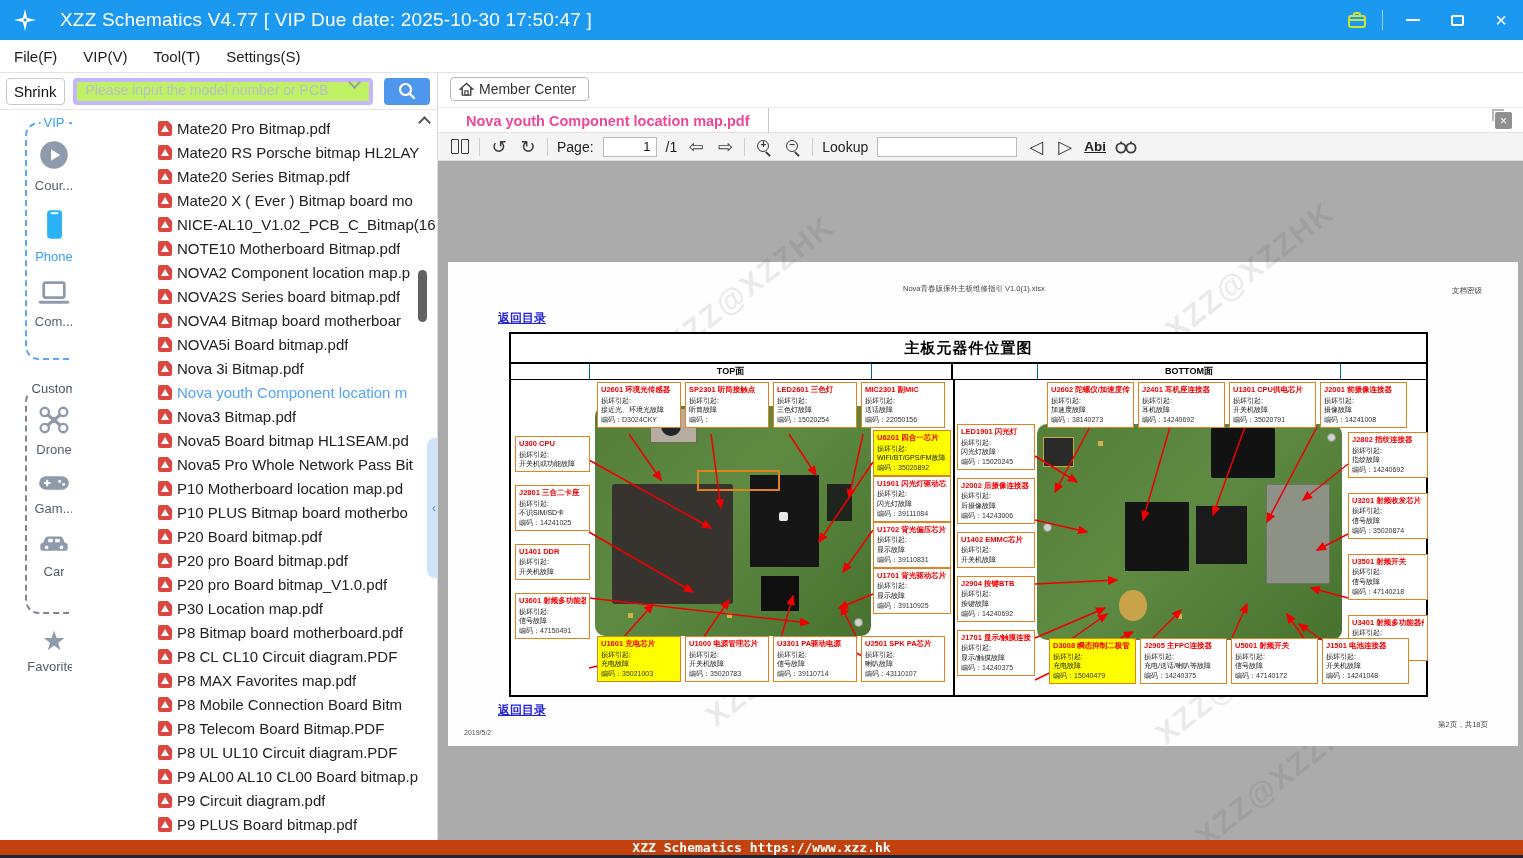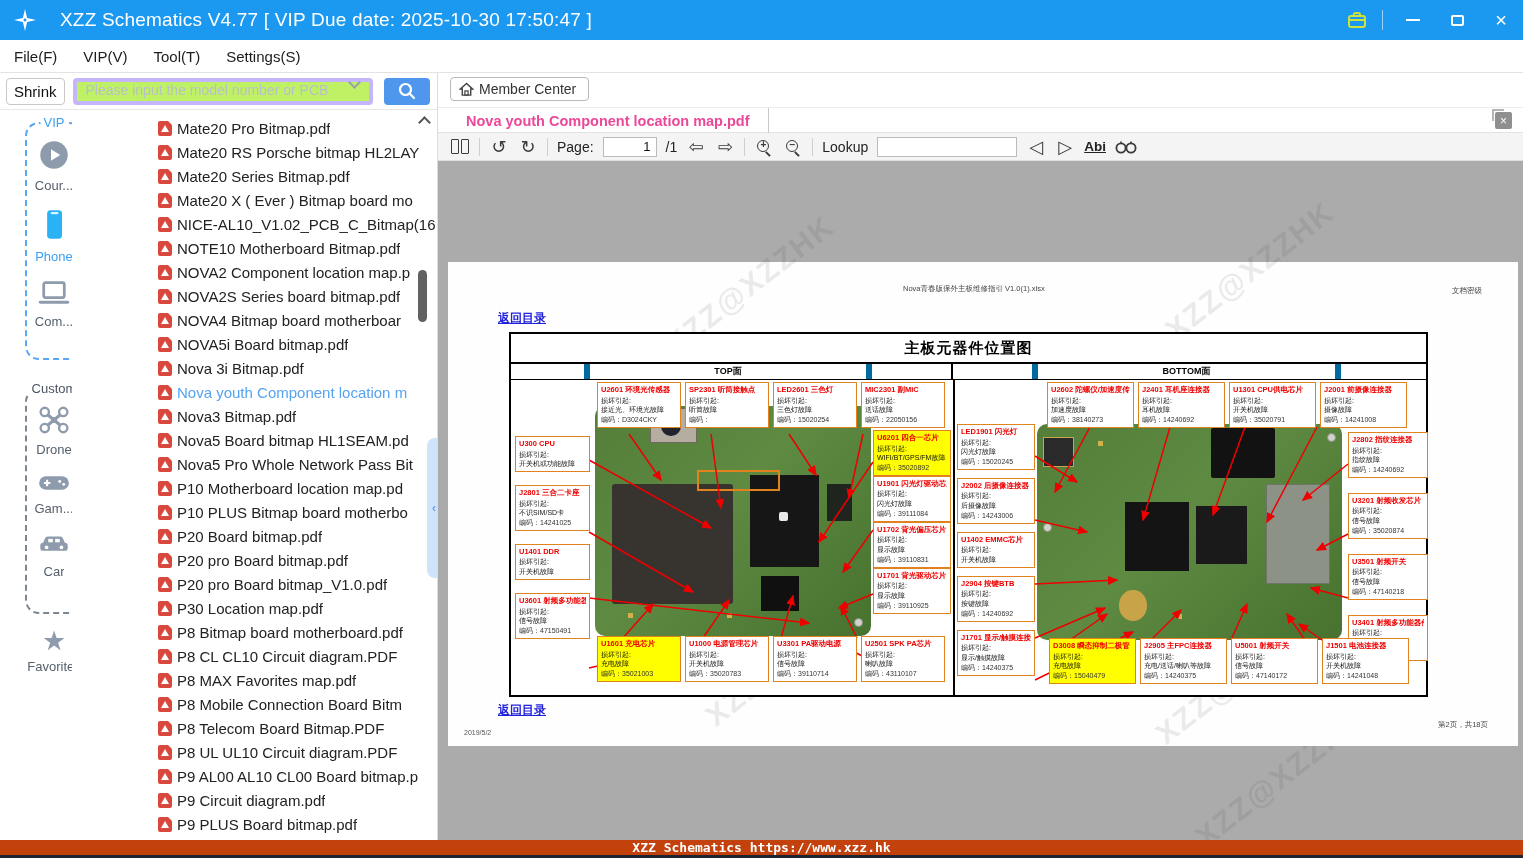--- a/index.html
+++ b/index.html
@@ -95,21 +95,21 @@
   .pdate { position:absolute; left:16px; top:467px; font-size:7px; color:#555; }
   .pinfo { position:absolute; right:30px; top:458px; font-size:7.5px; color:#444; }
 
   .map-table { position:absolute; left:34px; top:70px; width:919px; height:365px; border:2px solid #000; background:#fff;margin-left:27px; }
   .tt-row { position:absolute; left:0; top:0; width:100%; height:30px; border-bottom:2px solid #000; display:flex; align-items:center; justify-content:center; }
   .tt-text { font-size:15px; font-weight:bold; color:#000; letter-spacing:1px; }
   .sec-row { position:absolute; left:0; top:30px; width:100%; height:16px; display:flex; border-bottom:1px solid #000; }
   .sec-half { display:flex; height:100%; }
   .sec-half.t { width:442px; border-right:2px solid #000; }
   .sec-half.b { width:473px; }
-  .sc { height:100%; border-right:6px solid #0369a1; }
+  .sc { height:100%; border-right:1px solid #0369a1; }
   .sc:last-child { border-right:none; }
   .sc.side { flex:0 0 18%; }
   .sc.mid { flex:1; display:flex; align-items:center; justify-content:center; font-size:9px; font-weight:bold; color:#000; }
 
   .content { position:absolute; left:0; top:46px; width:100%; height:317px; }
   .half { position:absolute; top:0; height:317px; }
   .top-half { left:0; width:442px; }
   .bottom-half { left:442px; width:475px; border-left:2px solid #000; }
   .arrows { position:absolute; left:0; top:0; pointer-events:none; }
 

